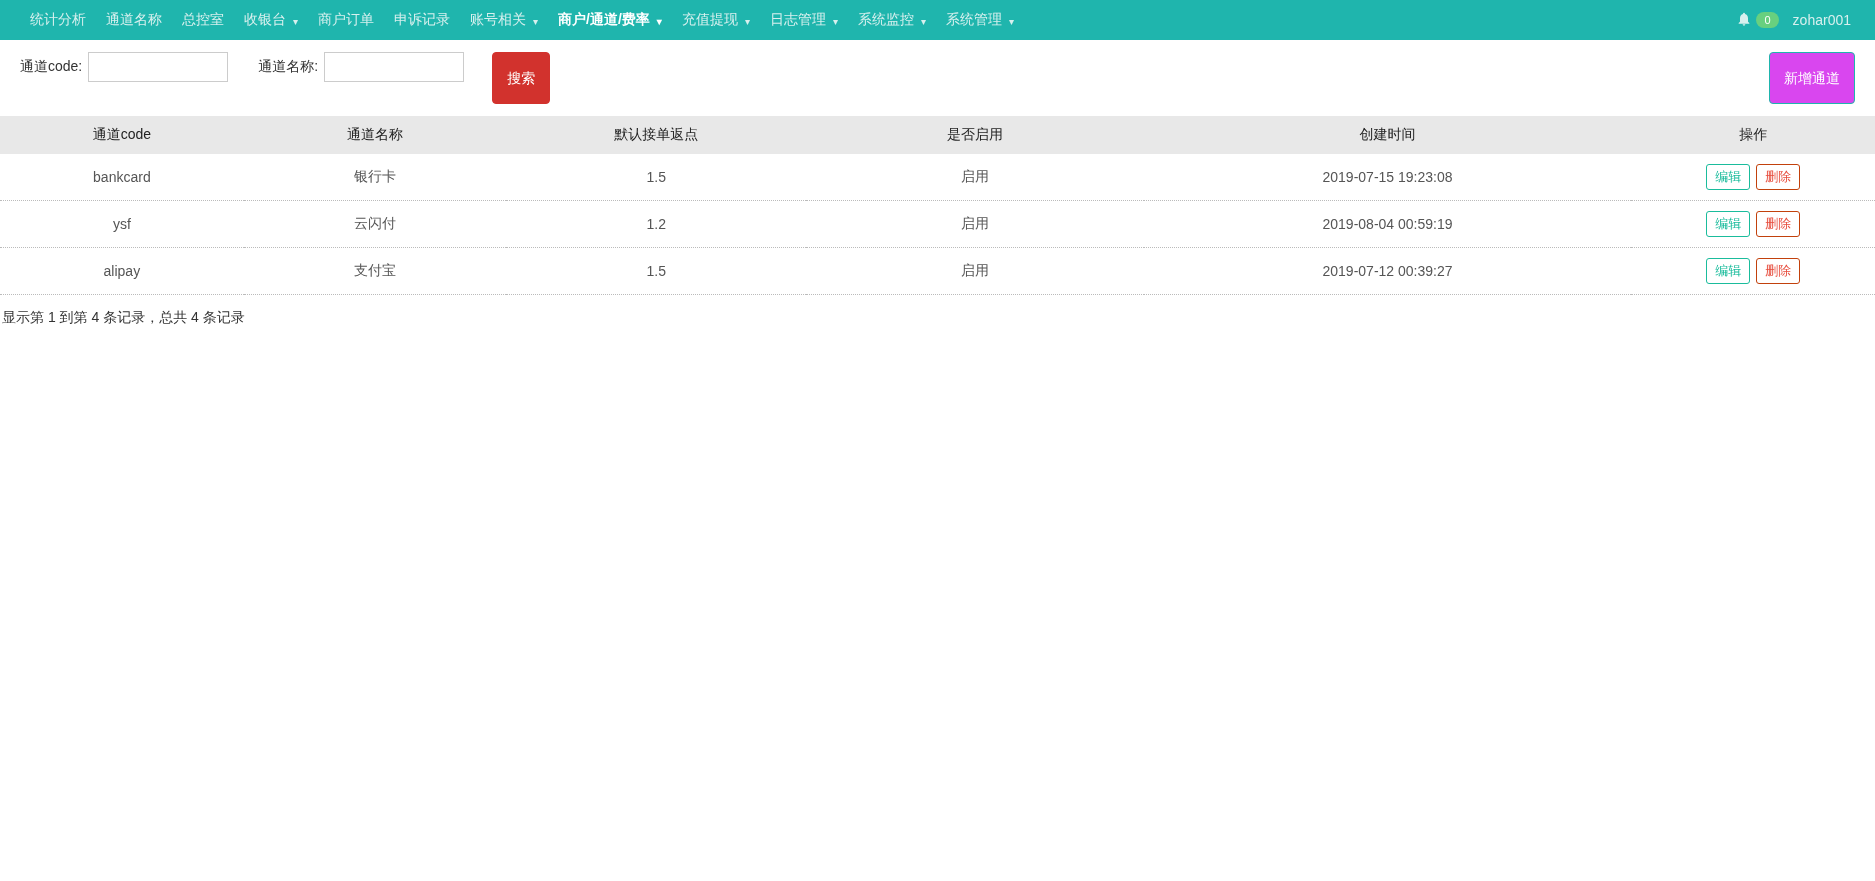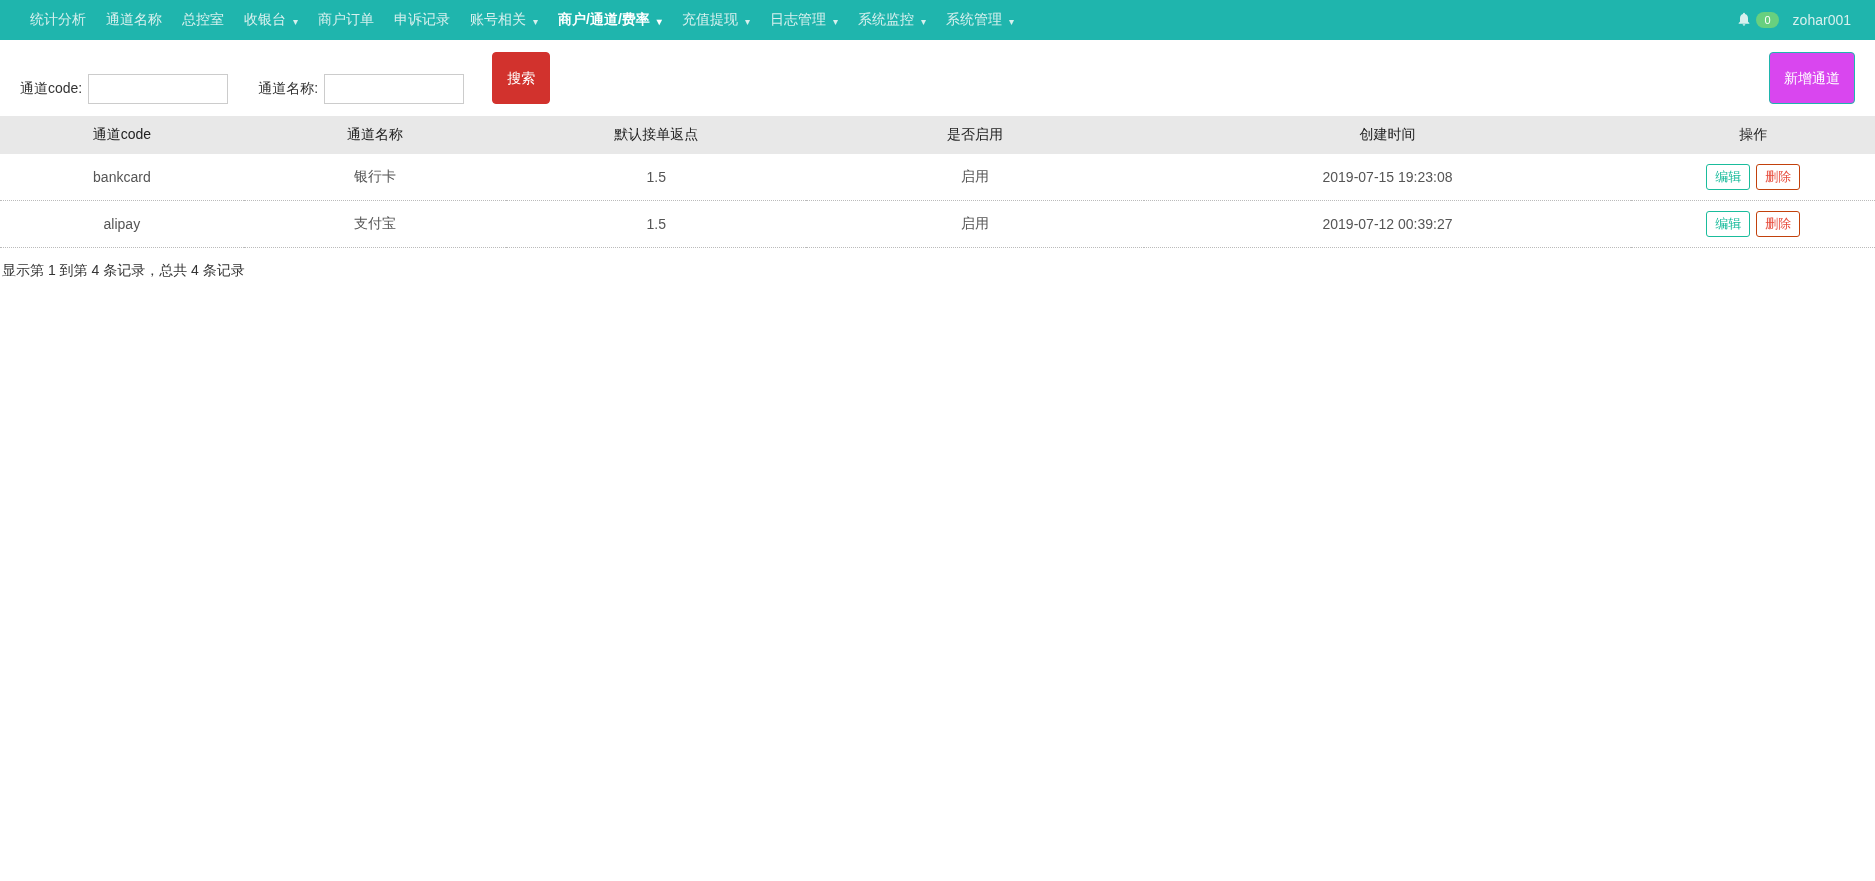--- a/index.html
+++ b/index.html
@@ -83,21 +83,21 @@
     .user-link {
       color: #d7f0ee;
       cursor: pointer;
       display: inline-flex;
       gap: 4px;
     }
     
     
     .search-bar {
       display: flex;
-      align-items: flex-end;
+      align-items: flex-start;
       padding: 12px 20px;
       gap: 10px;
     }
     
     .search-group {
       display: inline-flex;
       align-items: center;
       gap: 6px;
     }
     
@@ -295,20 +295,31 @@
         <td>银行卡</td>
         <td>1.5</td>
         <td>启用</td>
         <td>2019-07-15 19:23:08</td>
         <td><span class="row-actions">
             <button class="btn-edit">编辑</button>
             <button class="btn-delete">删除</button>
           </span></td>
       </tr>
       <tr>
+        <td>ysf</td>
+        <td>云闪付</td>
+        <td>1.2</td>
+        <td>启用</td>
+        <td>2019-08-04 00:59:19</td>
+        <td><span class="row-actions">
+            <button class="btn-edit">编辑</button>
+            <button class="btn-delete">删除</button>
+          </span></td>
+      </tr>
+      <tr>
         <td>alipay</td>
         <td>支付宝</td>
         <td>1.5</td>
         <td>启用</td>
         <td>2019-07-12 00:39:27</td>
         <td><span class="row-actions">
             <button class="btn-edit">编辑</button>
             <button class="btn-delete">删除</button>
           </span></td>
       </tr>

